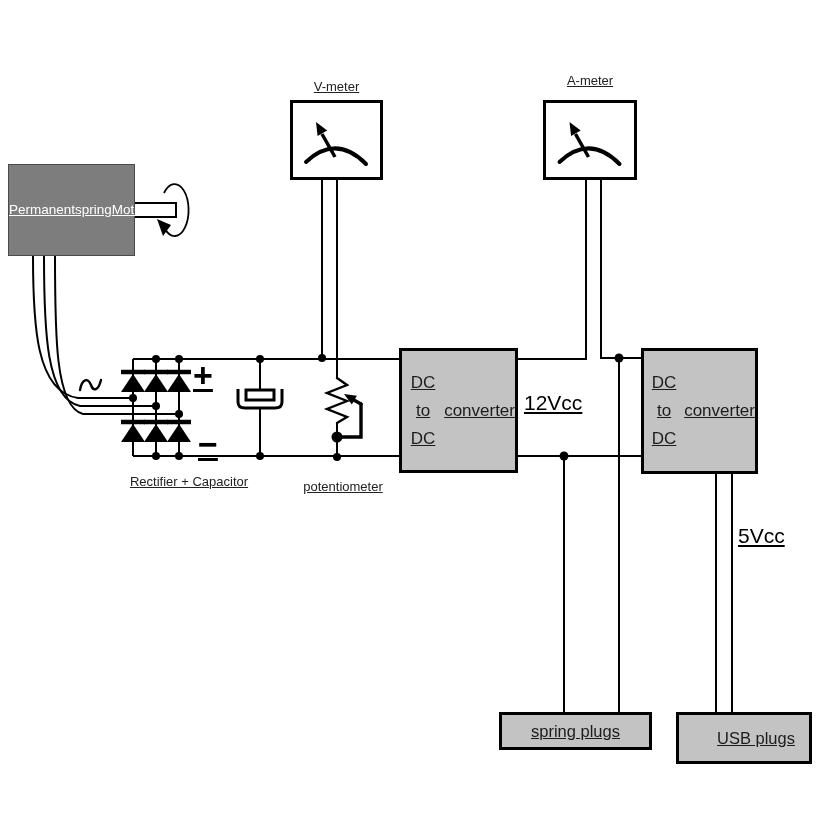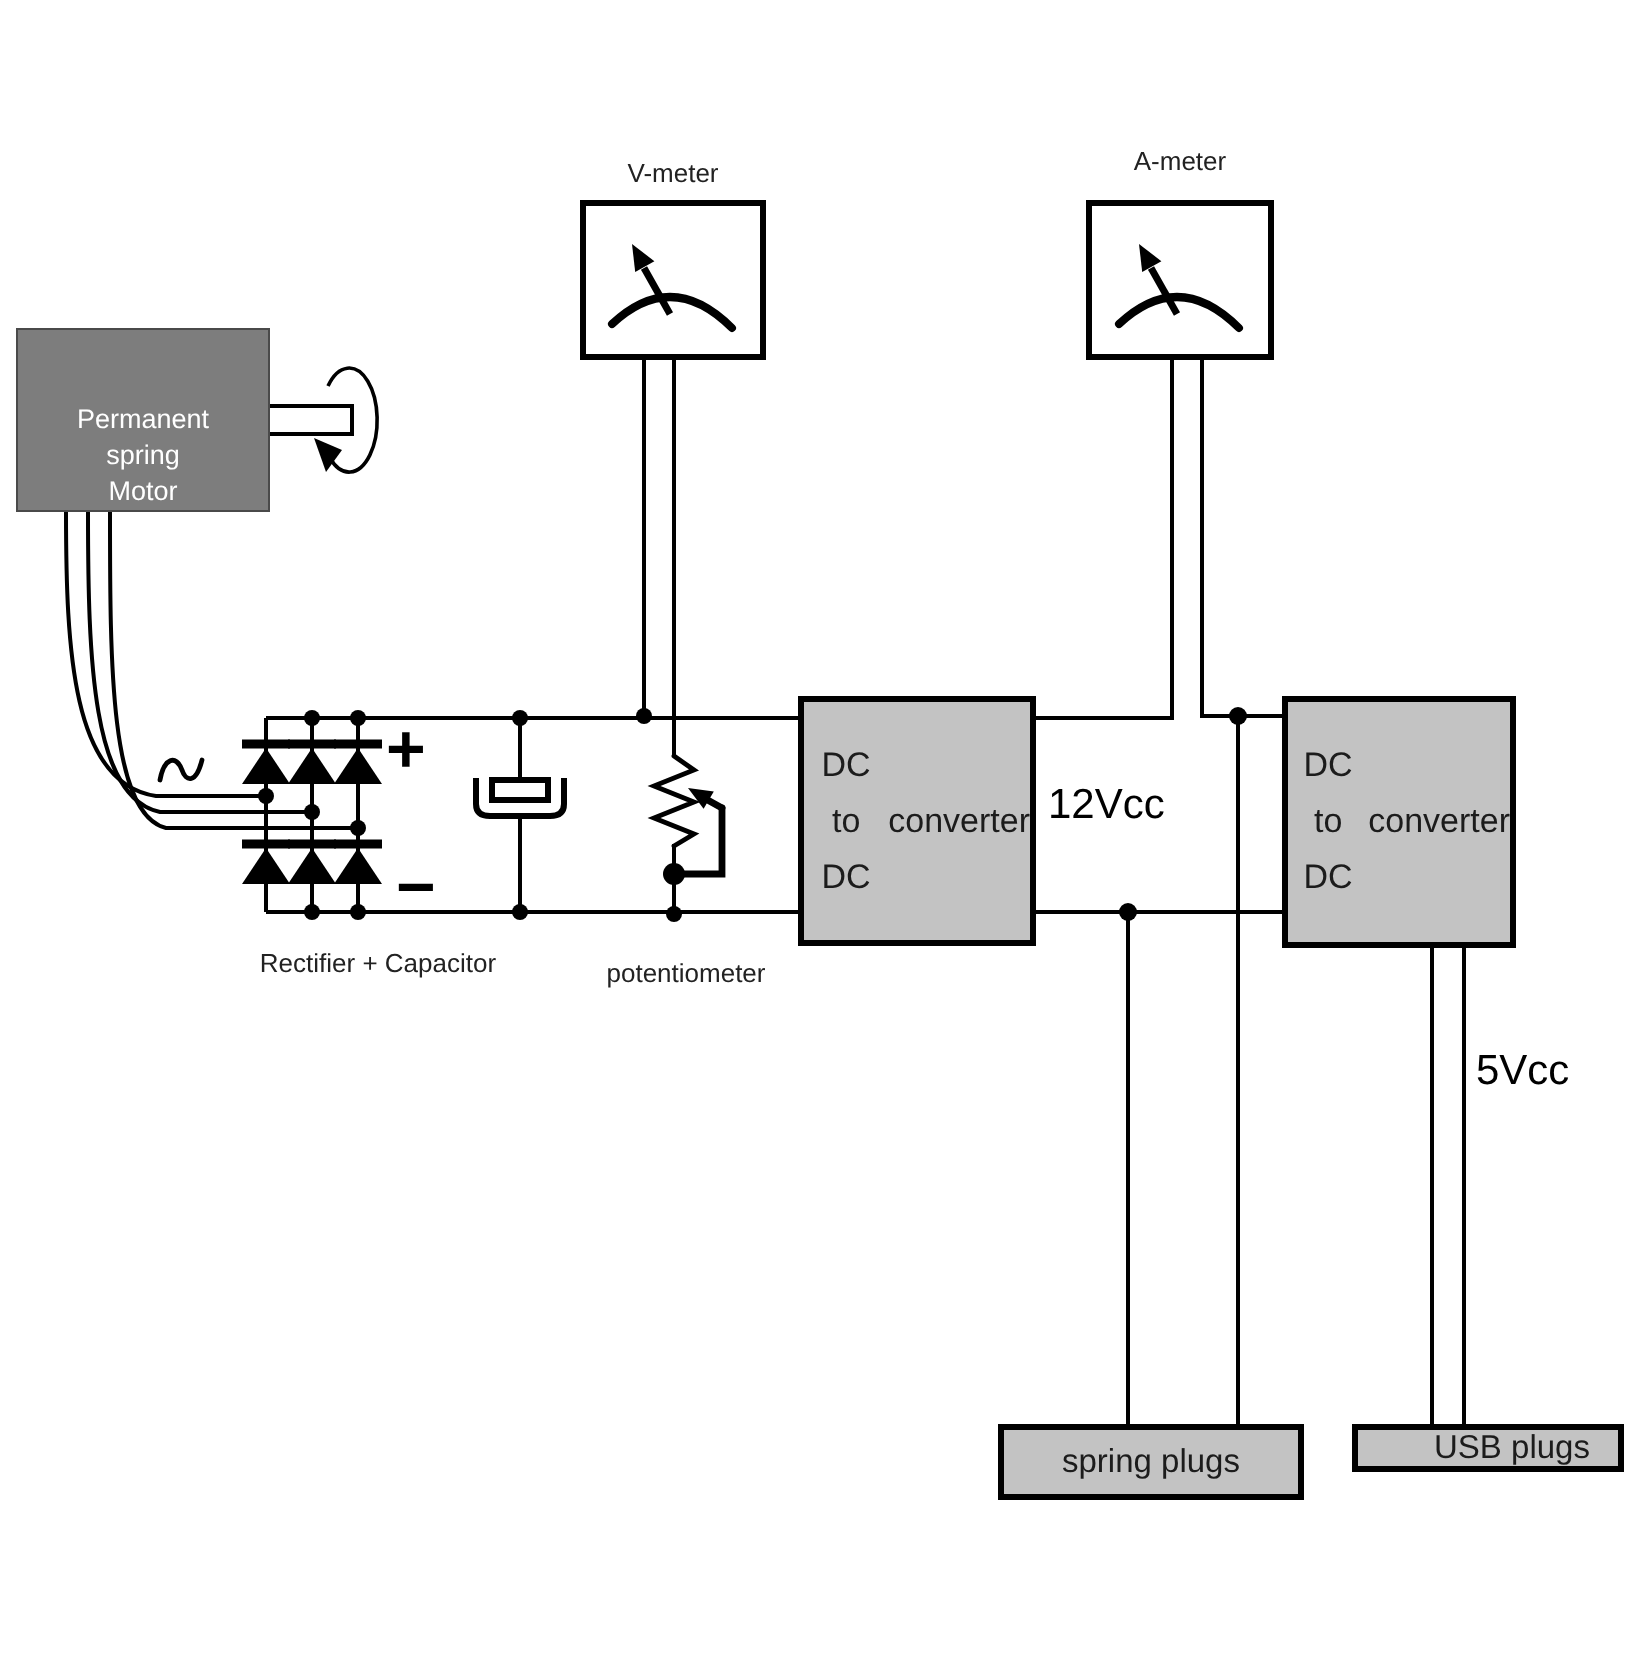--- a/index.html
+++ b/index.html
@@ -8,36 +8,36 @@
     --wire:#000000;
     --bg:#ffffff;
     --label:#1c1c1c;
   }
   html,body{margin:0;padding:0;background:#fff;}
   .canvas{
     position:relative;width:818px;height:837px;background:var(--bg);
     font-family:"Liberation Sans", sans-serif;overflow:hidden;
   }
   .layer{position:absolute;left:0;top:0;}
-  .abs{position:absolute;box-sizing:border-box;}
+  .abs{position:absolute;box-sizing:border-box;text-decoration:underline;}
   .wire{stroke:var(--wire);stroke-width:2;fill:none;}
   .thick{stroke:var(--wire);stroke-width:3.4;fill:none;stroke-linecap:round;stroke-linejoin:miter;}
   .bar{stroke:var(--wire);stroke-width:4.5;fill:none;}
   .dot{fill:var(--wire);}
   .blk{fill:var(--wire);}
   .capline{fill:#ffffff;stroke:var(--wire);stroke-width:3;}
   .capbr{fill:none;stroke:var(--wire);stroke-width:3;}
   .fine{stroke:var(--wire);stroke-width:2.4;fill:none;stroke-linecap:round;}
   .box{
     background:var(--box-fill);border:3px solid #000;color:var(--label);
     display:flex;align-items:center;justify-content:center;text-align:center;
   }
   .motor{
     background:var(--motor-fill);border:1px solid #4a4a4a;color:#ffffff;
-    display:flex;flex-direction:column;align-items:center;justify-content:flex-end;
+    display:flex;flex-direction:row;align-items:center;justify-content:flex-start;
     font-size:13.5px;line-height:18px;text-align:center;
   }
   .meter{background:#ffffff;border:3px solid #000;}
   .small-label{font-size:13px;color:#222;text-align:center;}
   .conv{flex-direction:row;font-size:17px;line-height:28px;}
   .plug{font-size:16.5px;}
   .vcc{font-size:21px;color:#000;}
   .sign{font-size:34px;font-weight:bold;color:#000;line-height:34px;}
 </style>
 </head>
@@ -190,17 +190,17 @@
     <span>DC to DC</span>
     <span>converter</span>
   </div>
 
   <div class="abs vcc" style="left:738px;top:488px;margin-top:36px;">5Vcc</div>
 
   <div class="abs box plug" style="left:499px;top:712px;width:153px;height:38px;justify-content:center;">
     <span>spring plugs</span>
   </div>
 
-  <div class="abs box plug" style="left:676px;top:712px;width:136px;height:24px;padding-left:24px;">
+  <div class="abs box plug" style="left:676px;top:712px;width:136px;height:52px;padding-left:24px;">
     <span>USB plugs</span>
   </div>
 
 </div>
 
 </body></html>

